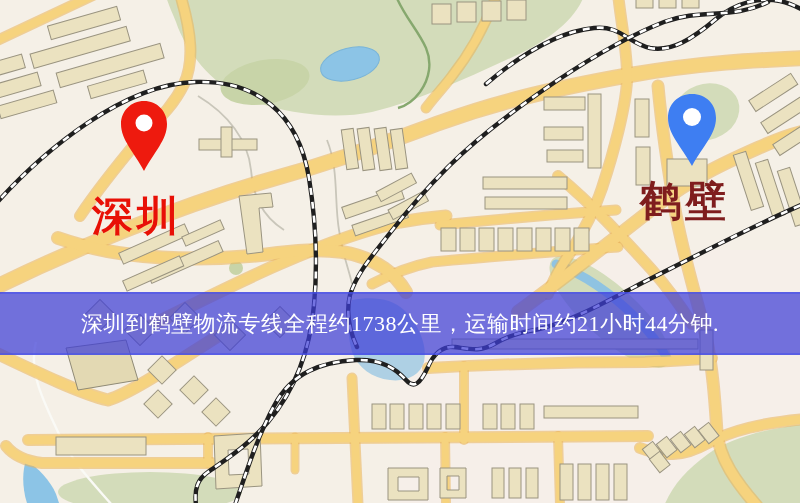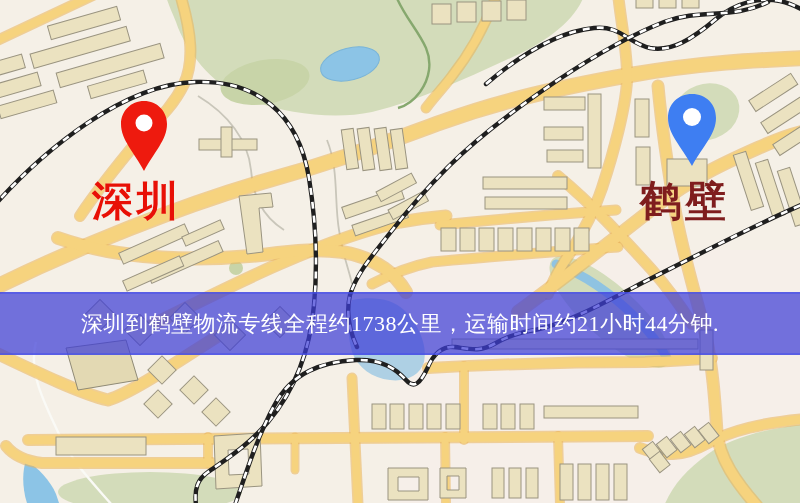--- a/index.html
+++ b/index.html
@@ -32,21 +32,21 @@
   }
   .banner-text{
     color:#ffffff;font-size:22px;letter-spacing:.5px;white-space:nowrap;
     font-family:"Liberation Serif", serif;
   }
   .city-label{
     position:absolute;font-family:"Liberation Serif", serif;
     font-weight:bold;font-size:41px;line-height:1;letter-spacing:4px;
     text-shadow:0 0 1px rgba(255,255,255,.35);
   }
-  .label-origin{left:92px;top:181px;}
+  .label-origin{left:92px;top:196px;}
   .label-dest{left:640px;top:181px;}
   .pin-overlay{position:absolute;left:0;top:0;width:800px;height:503px;pointer-events:none;}
   .pin-overlay g{pointer-events:auto;cursor:pointer;}
 </style>
 </head>
 <body>
 
 <div class="screen">
 
   <svg class="map-svg" viewBox="0 0 800 503">

